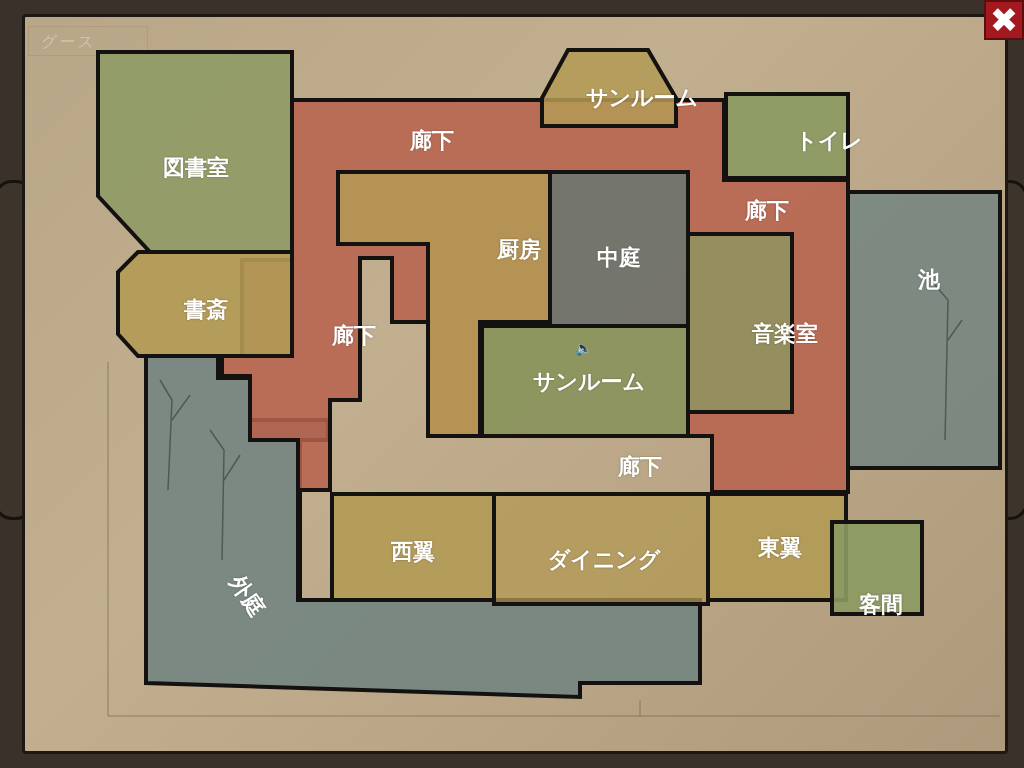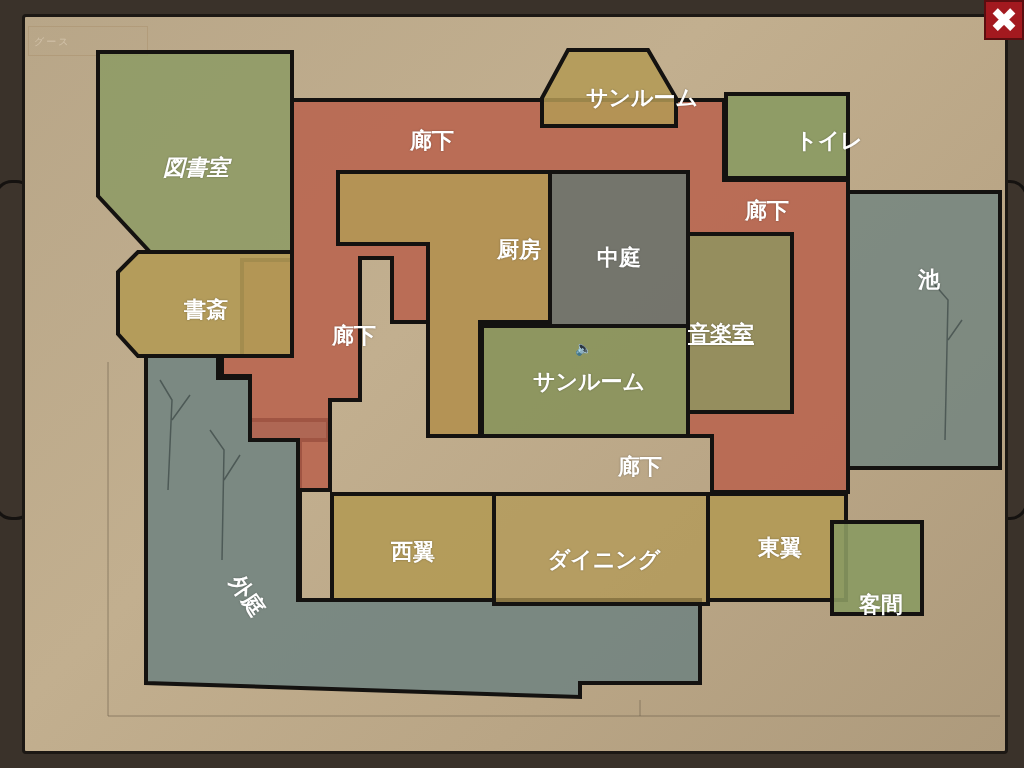--- a/index.html
+++ b/index.html
@@ -2,21 +2,21 @@
 <html><head>
 <meta charset="utf-8">
 <style>
   html,body{margin:0;padding:0;}
   body{width:1024px;height:768px;overflow:hidden;background:#2a241e;font-family:"DejaVu Sans",sans-serif;position:relative;}
   .frame{position:absolute;left:0;top:0;width:1024px;height:768px;background:#3a322a;}
   .parchment{position:absolute;left:22px;top:14px;width:986px;height:740px;background:linear-gradient(135deg,#b8a688 0%,#c2af8f 40%,#b9a585 70%,#ad9a7c 100%);border:3px solid #1c1814;border-radius:4px;box-sizing:border-box;}
   .ornament{position:absolute;width:40px;background:#3d342c;border:3px solid #151210;border-radius:18px;box-sizing:border-box;}
   .orn-left{left:-6px;top:180px;height:340px;}
   .orn-right{left:988px;top:180px;height:340px;}
-  .tab-goose{position:absolute;left:28px;top:26px;width:120px;height:30px;border:1px solid rgba(160,130,90,0.3);color:rgba(230,215,195,0.55);font-size:10px;letter-spacing:2px;line-height:30px;padding-left:5px;box-sizing:border-box;}
+  .tab-goose{position:absolute;left:28px;top:26px;width:120px;height:30px;border:1px solid rgba(160,130,90,0.3);color:rgba(230,215,195,0.55);font-size:16px;letter-spacing:2px;line-height:30px;padding-left:12px;box-sizing:border-box;}
   .close-btn{position:absolute;left:984px;top:0;width:40px;height:40px;background:#a3191f;border:2px solid #5a0e10;box-sizing:border-box;color:#fff;font-size:34px;font-weight:bold;line-height:36px;text-align:center;cursor:pointer;}
   svg.map{position:absolute;left:0;top:0;}
   .label{position:absolute;color:#fff;font-size:22px;font-weight:bold;white-space:nowrap;transform:translate(-50%,-50%);text-shadow:0 0 2px rgba(0,0,0,0.35);cursor:pointer;}
   .speaker{position:absolute;left:575px;top:340px;color:#fff;font-size:14px;}
 </style>
 </head>
 <body>
 
 <div class="frame"></div>
 <div class="ornament orn-left"></div>
@@ -62,31 +62,31 @@
 
   <path d="M108,362 L108,716 L1000,716 M640,716 L640,700" stroke="#6a5d4a" stroke-width="1" fill="none" opacity="0.6"></path>
 
   <g stroke="#3a4644" stroke-width="1.5" fill="none" opacity="0.7">
     <path d="M168,490 L172,400 L160,380 M172,420 L190,395"></path>
     <path d="M222,560 L224,450 L210,430 M224,480 L240,455"></path>
     <path d="M945,440 L948,300 L935,285 M948,340 L962,320"></path>
   </g>
 </svg>
 
-<div class="label" style="left:196px;top:168px;font-style:italic;">図書室</div>
+<div class="label" style="left:196px;top:168px;">図書室</div>
 <div class="label" style="left:206px;top:310px;">書斎</div>
 <div class="label" style="left:642px;top:98px;">サンルーム</div>
 <div class="label" style="left:787px;top:141px;margin-left:42px;">トイレ</div>
 <div class="label" style="left:432px;top:141px;">廊下</div>
 <div class="label" style="left:767px;top:211px;">廊下</div>
 <div class="label" style="left:483px;top:250px;margin-left:36px;">厨房</div>
 <div class="label" style="left:619px;top:258px;">中庭</div>
 <div class="label" style="left:929px;top:280px;">池</div>
 <div class="label" style="left:354px;top:336px;">廊下</div>
-<div class="label" style="left:721px;top:334px;text-decoration:underline;">音楽室</div>
+<div class="label" style="left:785px;top:334px;">音楽室</div>
 <div class="label" style="left:589px;top:382px;">サンルーム</div>
 <div class="label" style="left:640px;top:467px;">廊下</div>
 <div class="label" style="left:413px;top:552px;">西翼</div>
 <div class="label" style="left:604px;top:560px;">ダイニング</div>
 <div class="label" style="left:780px;top:548px;">東翼</div>
 <div class="label" style="left:881px;top:605px;">客間</div>
 <div class="label" style="left:247px;top:596px;transform:translate(-50%,-50%) rotate(55deg);">外庭</div>
 
 <div class="speaker">🔈</div>
 

